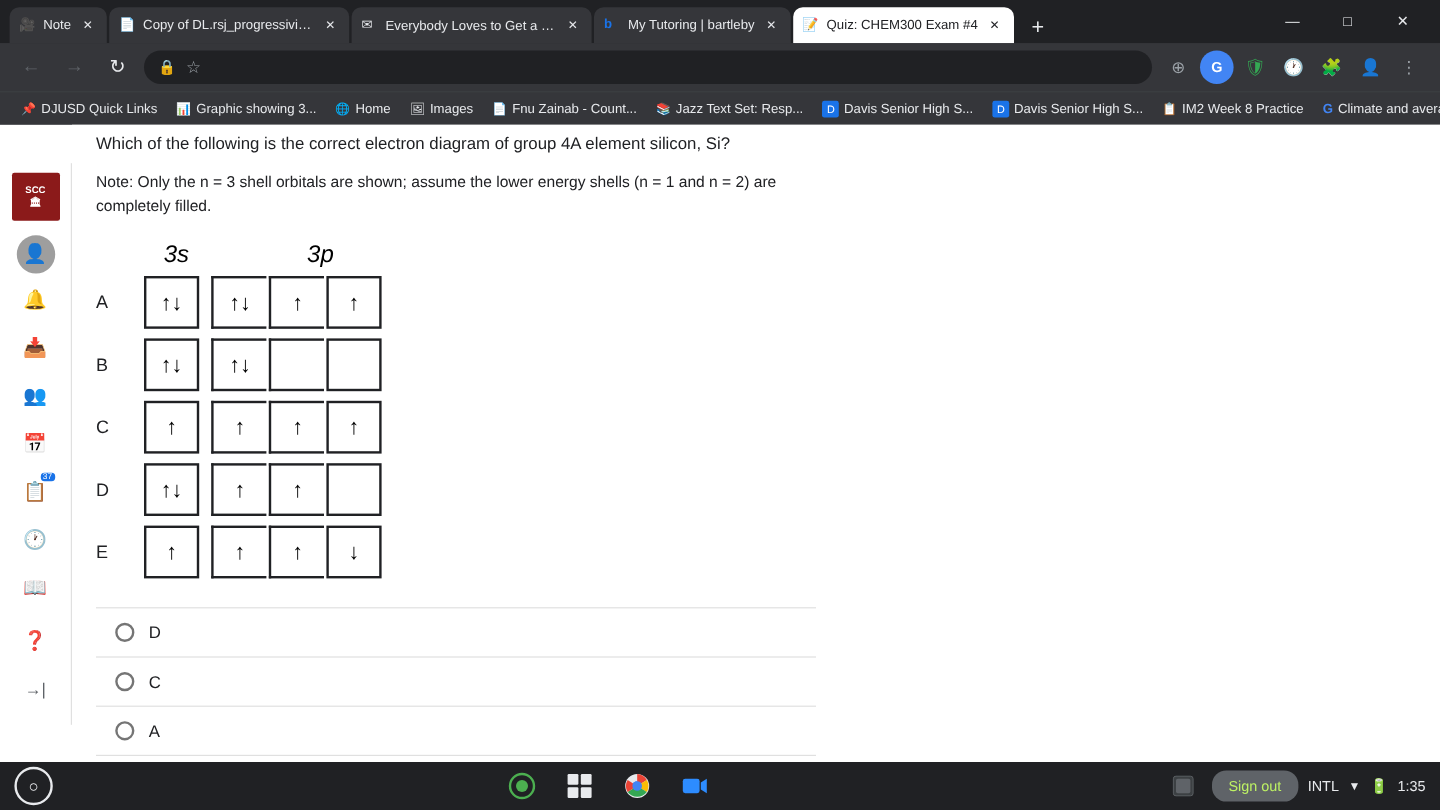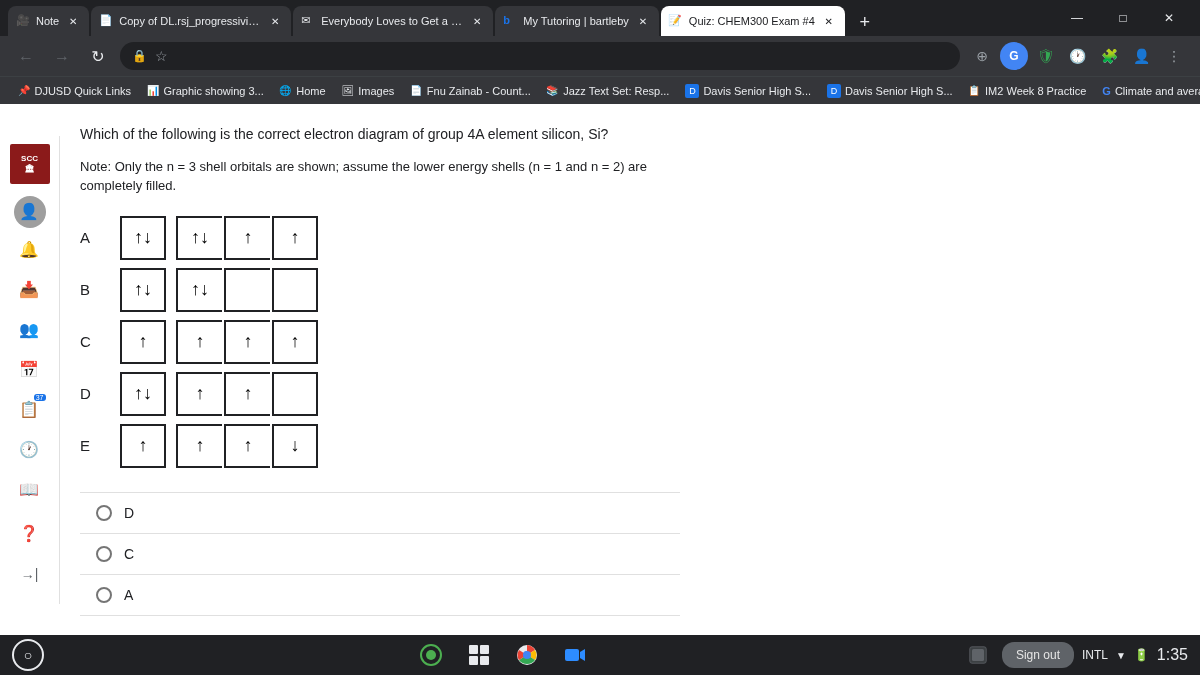--- a/index.html
+++ b/index.html
@@ -67,23 +67,23 @@
     .option-radio { width: 16px; height: 16px; border-radius: 50%; border: 2px solid #757575; flex-shrink: 0; }
     .option-text { font-size: 14px; color: #202124; }
 
     
     .taskbar { height: 40px; background: #202124; display: flex; align-items: center; justify-content: space-between; padding: 0 12px; flex-shrink: 0; }
     .taskbar-left { display: flex; align-items: center; gap: 8px; }
     .taskbar-center { display: flex; align-items: center; gap: 16px; }
     .taskbar-right { display: flex; align-items: center; gap: 8px; }
     .taskbar-icon { width: 32px; height: 32px; display: flex; align-items: center; justify-content: center; cursor: pointer; }
     .taskbar-start { width: 32px; height: 32px; border-radius: 50%; border: 2px solid #e8eaed; display: flex; align-items: center; justify-content: center; cursor: pointer; }
-    .sign-out-btn { background: #5f6368; color: #e5e5e5; border: none; padding: 6px 14px; border-radius: 12px; font-size: 12px; cursor: pointer; }
+    .sign-out-btn { background: #5f6368; color: #bef264; border: none; padding: 6px 14px; border-radius: 12px; font-size: 12px; cursor: pointer; }
     .intl-text { color: #e8eaed; font-size: 12px; }
-    .time-text { color: #e8eaed; font-size: 16px; }
+    .time-text { color: #e8eaed; font-size: 12px; }
   </style>
 </head>
 <body>
 
 <div class="chrome-top">
   <div class="tab-bar">
 
     <div class="tab">
       <span class="tab-favicon">🎥</span>
       <span class="tab-title">Note</span>
@@ -207,20 +207,25 @@
     <div class="sidebar-arrow">→|</div>
   </div>
 
   <div class="content">
     <div class="question-area">
       <p class="question-text">Which of the following is the correct electron diagram of group 4A element silicon, Si?</p>
       <p class="note-text">Note: Only the n = 3 shell orbitals are shown; assume the lower energy shells  (n = 1 and n = 2) are completely filled.</p>
 
       <div class="diagram-container">
 
+        <div style="display:flex; margin-left:36px; margin-bottom:6px;">
+          <div style="width:62px; text-align:center; font-size:20px; font-style:italic;">3s</div>
+          <div style="width:8px;"></div>
+          <div style="width:162px; text-align:center; font-size:20px; font-style:italic;">3p</div>
+        </div>
 
         <div class="diagram-row">
           <div class="row-label">A</div>
           <div class="orbital-box" style="font-size:18px;">↑↓</div>
           <div style="width:8px;"></div>
           <div style="display:flex;">
             <div class="orbital-box" style="font-size:18px; border-right:none;">↑↓</div>
             <div class="orbital-box" style="font-size:18px; border-right:none;">↑</div>
             <div class="orbital-box" style="font-size:18px;">↑</div>
           </div>

